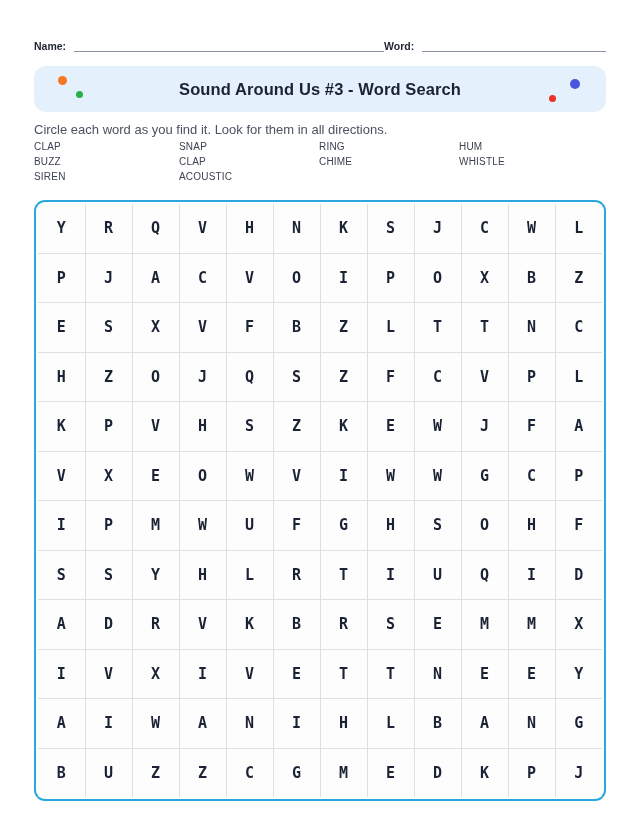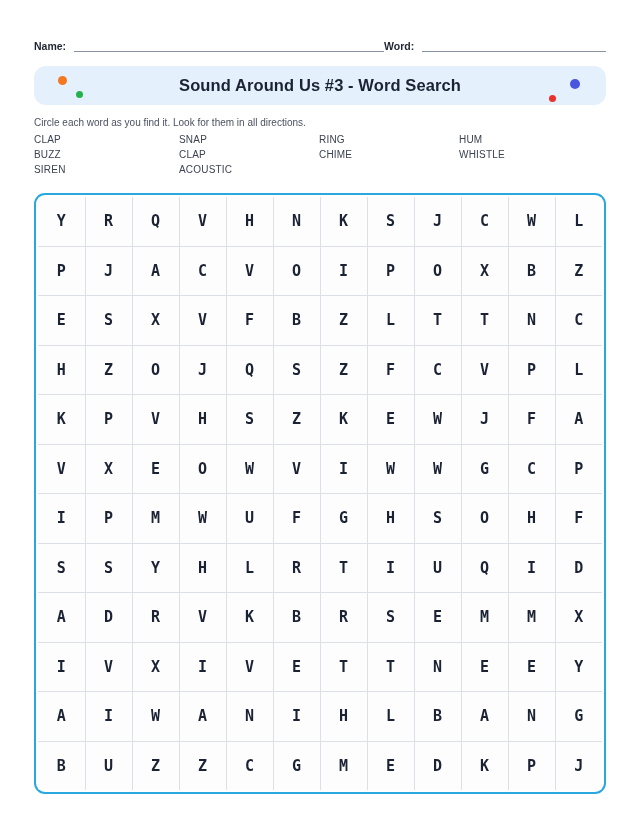--- a/index.html
+++ b/index.html
@@ -50,21 +50,21 @@
   .nd-line {
     flex: 1 1 auto;
     border-bottom: 1px solid #8a93a3;
     height: 11px;
   }
 
   
   .banner {
     position: relative;
     margin-top: 14px;
-    height: 39px;
+    height: 46px;
     background: #e4f1fc;
     border-radius: 12px;
     display: flex;
     align-items: center;
     justify-content: center;
     overflow: hidden;
   }
   .banner-title {
     font-size: 16.5px;
     font-weight: bold;
@@ -77,21 +77,21 @@
     border-radius: 50%;
   }
   .dot-orange { width: 9px;  height: 9px;  background: #f57722; left: 24px; top: 10px; }
   .dot-green  { width: 7px;  height: 7px;  background: #26b14c; left: 42px; top: 25px; }
   .dot-blue   { width: 10px; height: 10px; background: #4a55e0; right: 26px; top: 13px; }
   .dot-red    { width: 7px;  height: 7px;  background: #e8322a; right: 50px; top: 29px; }
 
   
   .instructions {
     margin-top: 11px;
-    font-size: 10px;
+    font-size: 13px;
     color: #4a5160;
     line-height: 13px;
   }
   .wordlist {
     margin-top: 3px;
     display: grid;
     grid-template-columns: 145px 140px 140px auto;
     row-gap: 0px;
   }
   .word {

